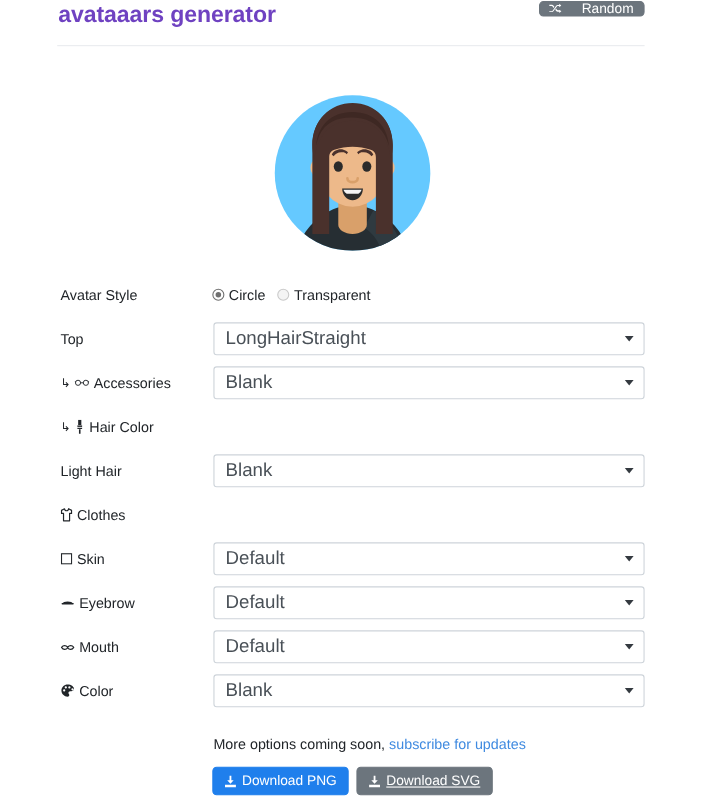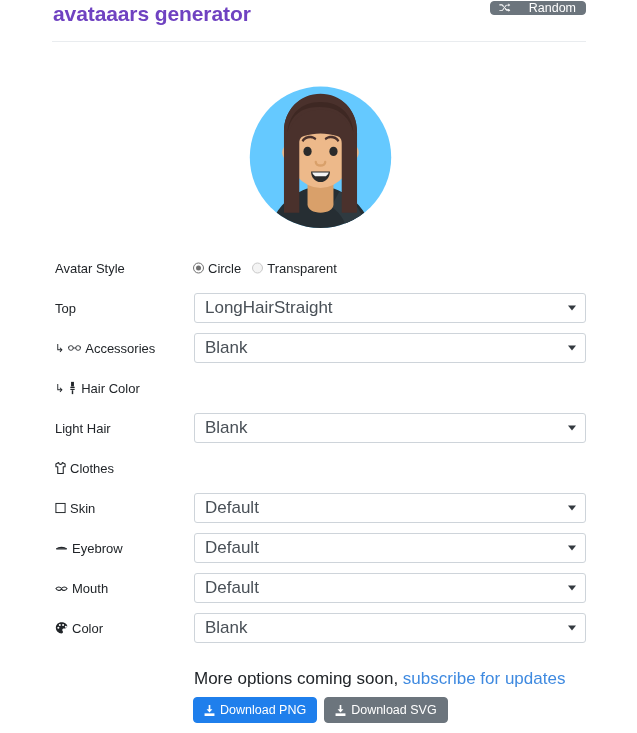--- a/index.html
+++ b/index.html
@@ -104,21 +104,21 @@
   .rb.on { border-color:#6f6f6f; }
   .rb.on::after {
     content:""; position:absolute; left:2px; top:2px;
     width:5px; height:5px; border-radius:50%; background:#6f6f6f;
   }
   .rb.off { border-color:#c9c9c9; background:#f4f4f4; }
 
   
   .more-line {
     position: absolute; left: 194px; top: 669px;
-    font-size: 17px; color:#212529;
+    font-size: 13px; color:#212529;
     white-space: nowrap;
     text-align: center;
   }
   .more-line a { color:#3f8ae0; text-decoration:none; }
   .btn-row {
     position: absolute; left: 193px; top: 697px;
     display: flex; gap: 7px;
   }
   .btn {
     height: 26px;
@@ -126,21 +126,21 @@
     font-size: 12.5px;
     color: #fff;
     display: flex; align-items: center; gap: 5px;
     padding: 0 10px;
     cursor: pointer;
     border: 1px solid transparent;
     line-height: 1;
     white-space: nowrap;
   }
   .btn.primary { background:#1f7fec; border-color:#1f7fec; }
-  .btn.secondary { background:#6c757d; border-color:#6c757d; }
+  .btn.secondary { background:#6c757d; border-color:#6c757d;text-decoration:underline; }
   .btn .ic { display:flex; align-items:center; }
 </style>
 </head>
 <body>
 
 <div class="page">
 
   <div class="header">
     <div class="app-title">avataaars generator</div>
     <div class="random-btn">

